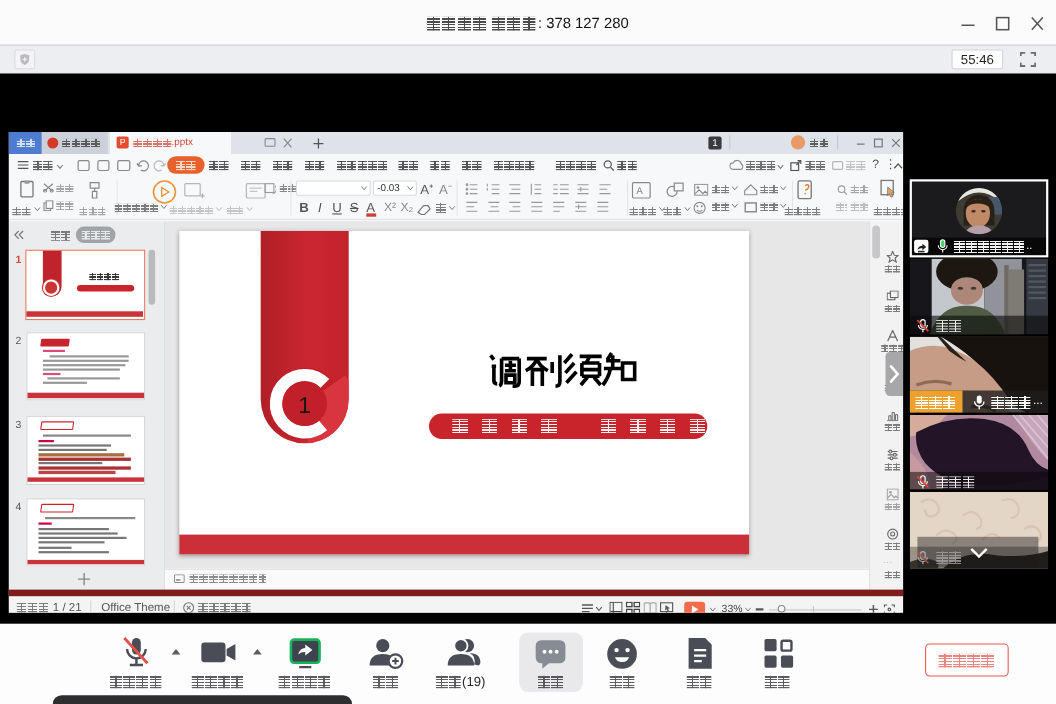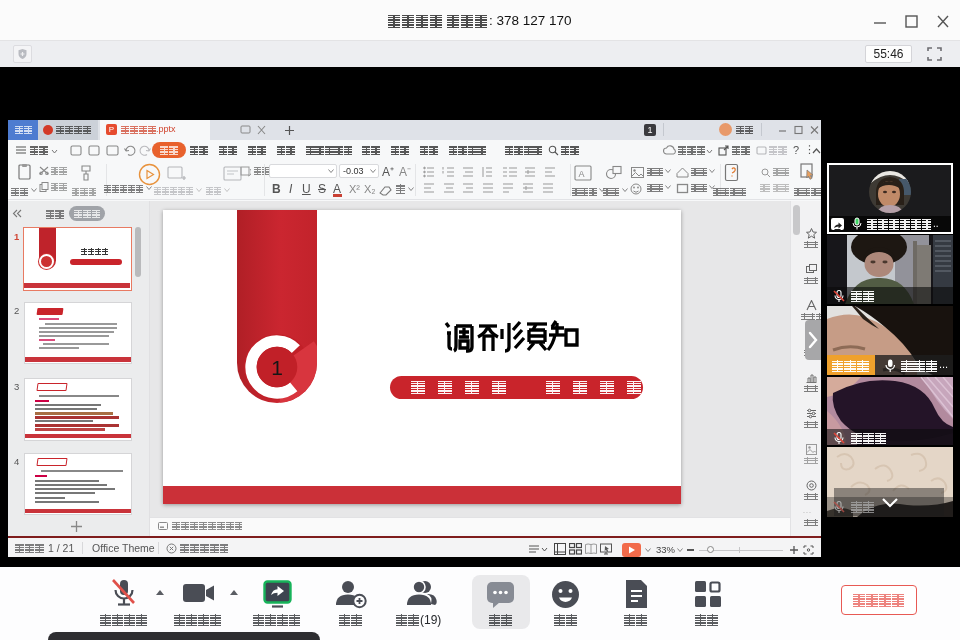--- a/index.html
+++ b/index.html
@@ -14,21 +14,21 @@
        mask-image:repeating-linear-gradient(90deg, #000 0 var(--c), transparent var(--c) var(--s));
        opacity:.75; }
 </style>
 </head>
 <body>
 <div id="root">
 
   <div class="abs" style="left:0;top:0;width:960px;height:41px;background:#fbfbfb;border-bottom:1px solid #e3e3e5;"></div>
   <div class="z" style="--s:14px;--c:12px;left:388px;top:15px;width:54px;height:13px;color:#111;"></div>
   <div class="z" style="--s:14px;--c:12px;left:447px;top:15px;width:40px;height:13px;color:#111;"></div>
-  <div class="abs" style="left:489px;top:13px;width:100px;height:16px;color:#111;font-size:13.5px;">: 378 127 170</div>
+  <div class="abs" style="left:489px;top:13px;width:100px;height:16px;color:#111;font-size:13.5px;">: 378 127 280</div>
 
   <svg class="abs" style="left:872px;top:12px;" width="82" height="20" viewBox="0 0 82 20">
     <line x1="2" y1="11" x2="14" y2="11" stroke="#555" stroke-width="1.4"></line>
     <rect x="34" y="4" width="11" height="11" fill="none" stroke="#555" stroke-width="1.4"></rect>
     <path d="M66 4 L76 15 M76 4 L66 15" stroke="#555" stroke-width="1.4"></path>
   </svg>
 
   <div class="abs" style="left:0;top:41px;width:960px;height:26px;background:#edeef1;"></div>
   <div class="abs" style="left:13px;top:45px;width:19px;height:18px;background:#f4f4f6;border:1px solid #dcdce0;border-radius:2px;">
     <svg width="17" height="16" viewBox="0 0 17 16">
@@ -498,21 +498,21 @@
     </div>
     
     <div class="abs" style="left:142px;top:397px;width:640px;height:16px;background:#fafafa;border-top:1px solid #e2e2e4;">
       <svg class="abs" style="left:8px;top:4px;" width="10" height="8" viewBox="0 0 10 8">
           <rect x="0.5" y="0.5" width="9" height="7" rx="1" fill="none" stroke="#888" stroke-width="1"></rect>
           <rect x="2" y="4.5" width="4" height="1.4" fill="#888"></rect>
         </svg>
       <div class="z" style="--s:9px;--c:8px;left:22px;top:4px;width:70px;height:8px;color:#666;"></div>
     </div>
     
-    <div class="abs" style="left:0;top:416px;width:813px;height:21px;background:#f4f4f5;border-top:2px solid #7f1d1d;" id="statusbar">
+    <div class="abs" style="left:0;top:416px;width:813px;height:21px;background:#f4f4f5;border-top:6px solid #7f1d1d;" id="statusbar">
       <div class="z" style="--s:10px;--c:9px;left:7px;top:6px;width:29px;height:9px;color:#555;"></div>
       <div class="abs" style="left:40px;top:4px;color:#555;font-size:10.5px;">1 / 21</div>
       <div class="abs" style="left:74px;top:4px;width:1px;height:12px;background:#d8d8da;"></div>
       <div class="abs" style="left:84px;top:4px;color:#555;font-size:10.5px;">Office Theme</div>
       <div class="abs" style="left:150px;top:4px;width:1px;height:12px;background:#d8d8da;"></div>
       <svg class="abs" style="left:158px;top:5px;" width="11" height="11" viewBox="0 0 11 11">
           <circle cx="5.5" cy="5.5" r="4.5" fill="none" stroke="#777" stroke-width="1"></circle>
           <path d="M3.8 3.8 L7.2 7.2 M7.2 3.8 L3.8 7.2" stroke="#777" stroke-width="1"></path>
         </svg>
       <div class="z" style="--s:10px;--c:9px;left:172px;top:6px;width:48px;height:9px;color:#555;"></div>

